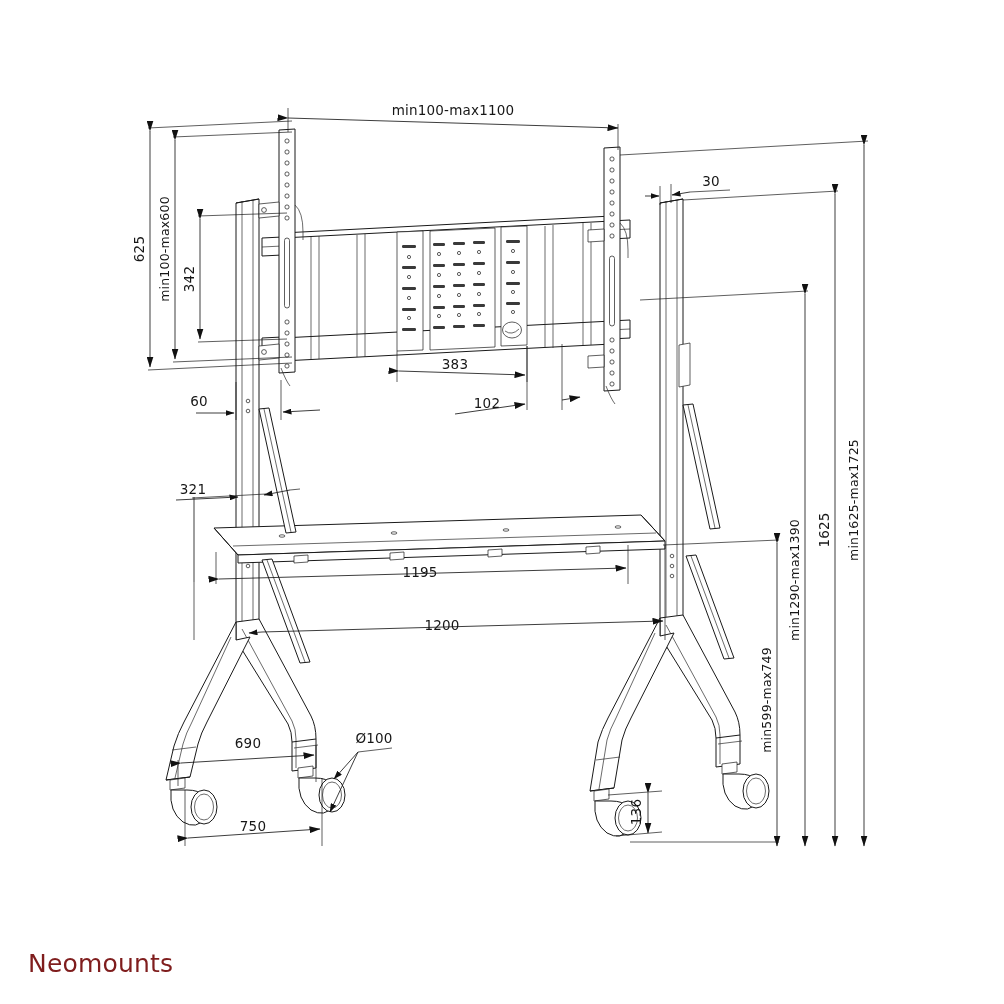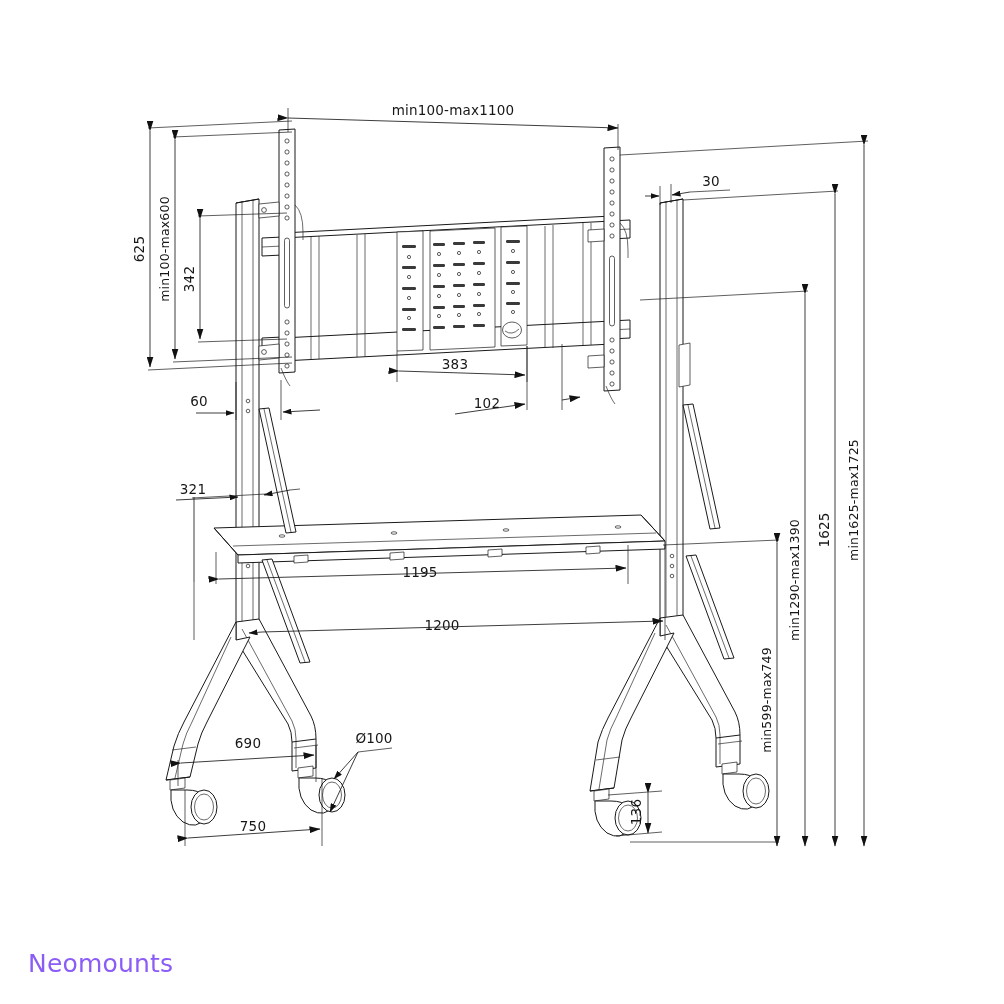--- a/index.html
+++ b/index.html
@@ -44,21 +44,21 @@
   }
   text.dimtext.small {
     font-size: 12.5px;
   }
   #logo {
     position: absolute;
     left: 28px;
     bottom: 28px;
     font-family: "DejaVu Sans", "Liberation Sans", sans-serif;
     font-size: 25px;
-    color: #8b5cf6;
+    color: #7f1d1d;
     letter-spacing: 0.2px;
     font-weight: 400;
     line-height: 1;
   }
 </style>
 </head>
 <body>
 
 <div id="sheet">
 

